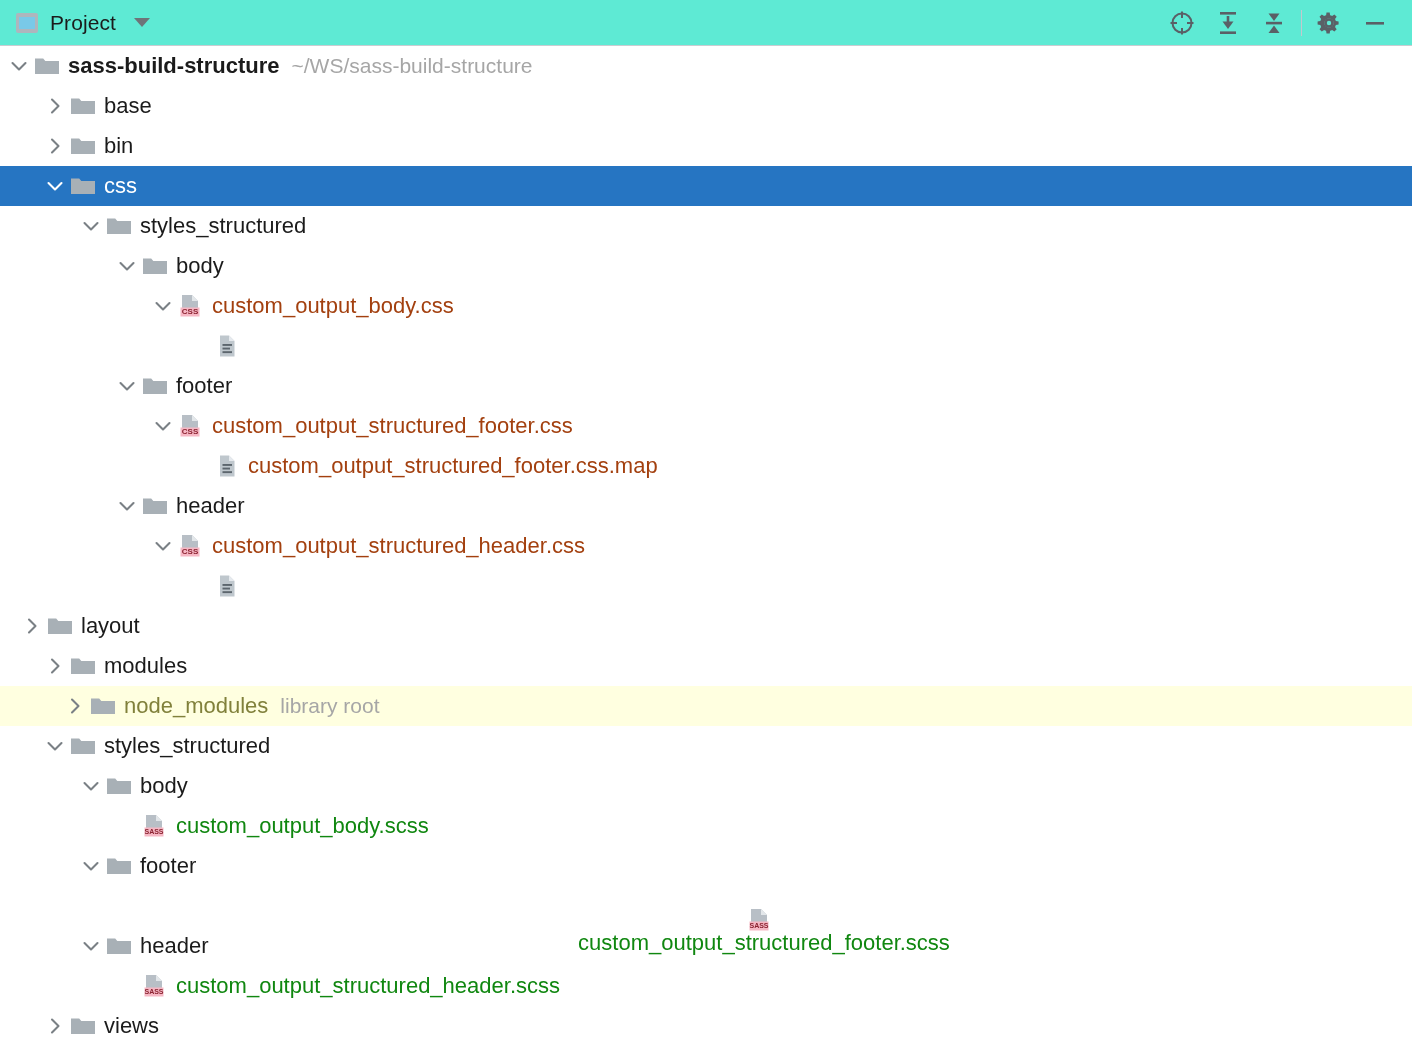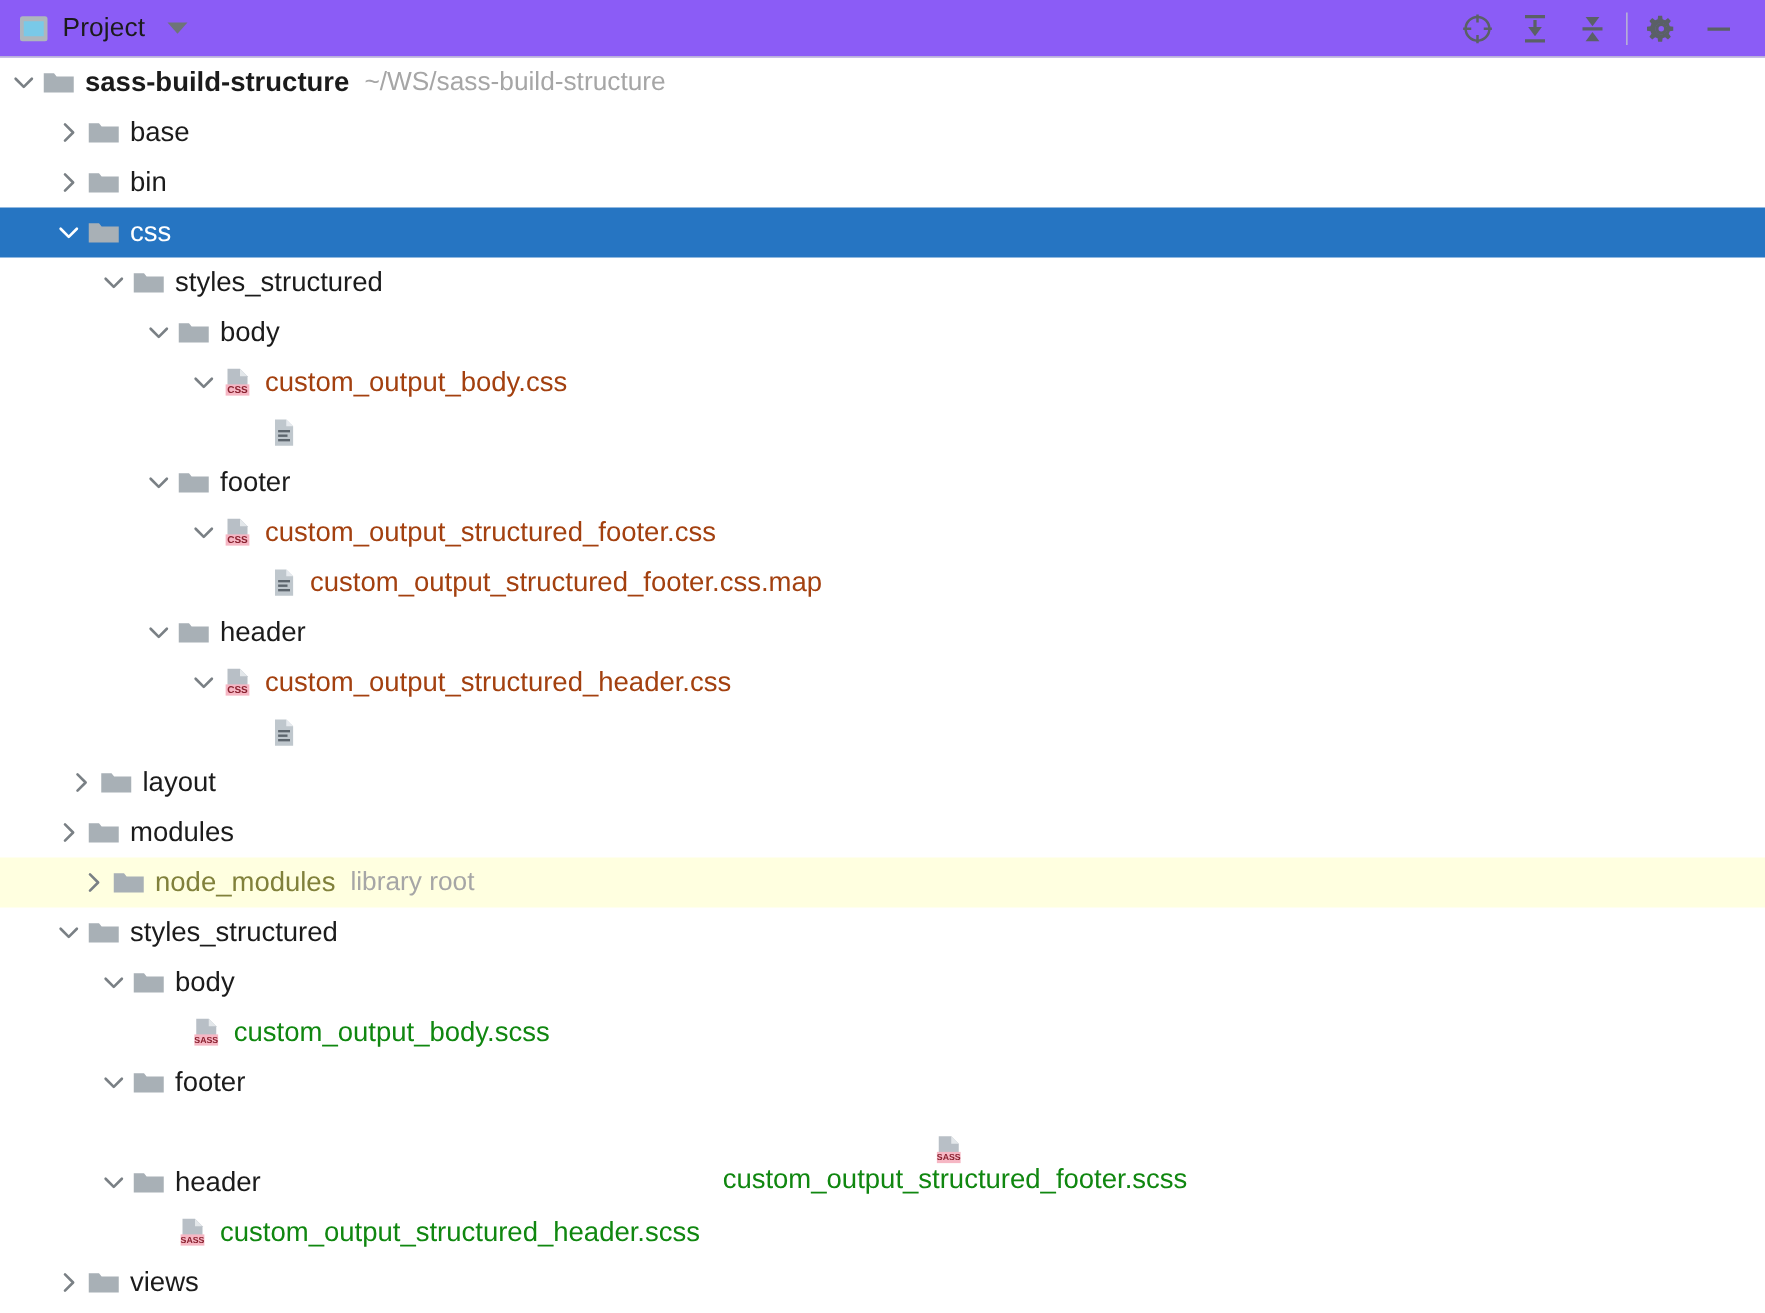--- a/index.html
+++ b/index.html
@@ -12,21 +12,21 @@
     height: 1050px;
     font-family: "Liberation Sans", sans-serif;
     -webkit-font-smoothing: antialiased;
     overflow: hidden;
     position: relative;
   }
 
   
   #toolbar {
     height: 46px;
-    background: #8b5cf6;
+    background: #5eead4;
     border-bottom: 1px solid #c9cdd1;
     display: flex;
     align-items: center;
     padding: 0 14px 0 16px;
     box-sizing: border-box;
   }
   .tab-group {
     display: flex;
     align-items: center;
     gap: 12px;
@@ -381,21 +381,21 @@
       <span class="file-ico">
         <svg width="26" height="24" viewBox="0 0 26 24">
           <path fill="#bfc7cd" d="M6 1.5h9l5.5 5.5v15.5H6z"></path>
           <path fill="#e6eaee" d="M15 1.5L20.5 7H15z"></path>
           <rect x="8.5" y="10" width="9.5" height="1.9" fill="#5d666e"></rect>
           <rect x="8.5" y="13.6" width="7.5" height="1.9" fill="#5d666e"></rect>
           <rect x="8.5" y="17.2" width="9.5" height="1.9" fill="#5d666e"></rect>
         </svg>
       </span>
     </div>
-    <div class="row" style="padding-left: 54px;">
+    <div class="row" style="padding-left: 21px;">
       <span class="twisty">
         <svg width="22" height="22" viewBox="0 0 22 22">
           <path d="M8 4.5 L14.5 11 L8 17.5" fill="none" stroke="#7a8085" stroke-width="2.1" stroke-linecap="round" stroke-linejoin="round"></path>
         </svg>
       </span>
       <span class="folder-ico">
         <svg width="26" height="22" viewBox="0 0 26 22">
           <path fill="#a8b0b6" d="M1 3.5h8.2l2.1 2.6H25V19H1z"></path>
         </svg>
       </span>
@@ -447,21 +447,21 @@
           <path d="M4.5 8 L11 14.5 L17.5 8" fill="none" stroke="#7a8085" stroke-width="2.1" stroke-linecap="round" stroke-linejoin="round"></path>
         </svg>
       </span>
       <span class="folder-ico">
         <svg width="26" height="22" viewBox="0 0 26 22">
           <path fill="#a8b0b6" d="M1 3.5h8.2l2.1 2.6H25V19H1z"></path>
         </svg>
       </span>
       <span class="label">body</span>
     </div>
-    <div class="row" style="padding-left: 116px; margin-left: 11px;">
+    <div class="row" style="padding-left: 116px;">
       <span class="twisty empty">
         <svg width="22" height="22"></svg>
       </span>
       <span class="file-ico">
         <svg width="26" height="24" viewBox="0 0 26 24">
           <path fill="#b8bfc6" d="M4 1h10l6 6v7H4z"></path>
           <path fill="#e3e7ea" d="M14 1l6 6h-6z"></path>
           <rect x="2.5" y="13.5" width="19" height="9" fill="#f6b7c4"></rect>
           <text x="12" y="20.4" font-family="Liberation Sans, sans-serif" font-size="7" font-weight="bold" fill="#8a2230" text-anchor="middle">SASS</text>
         </svg>

